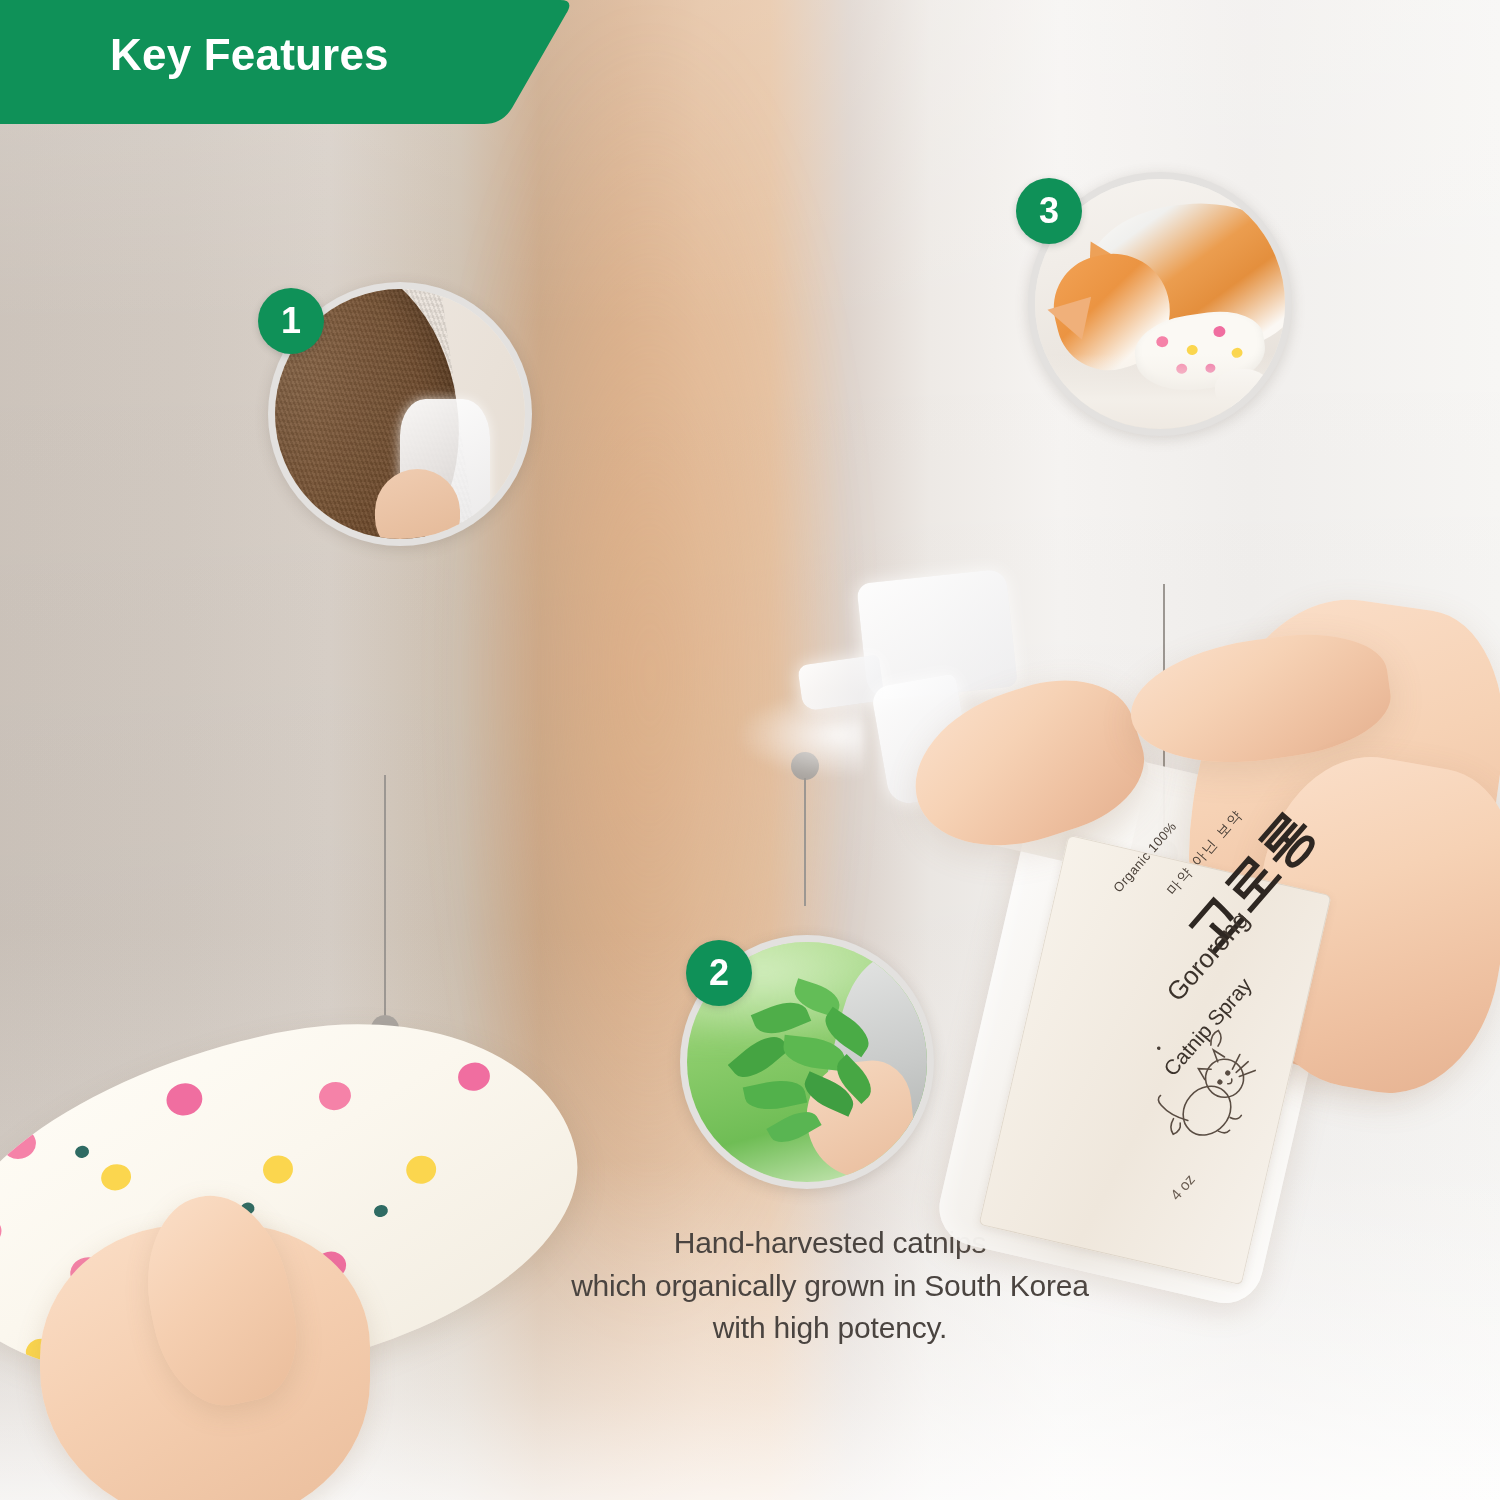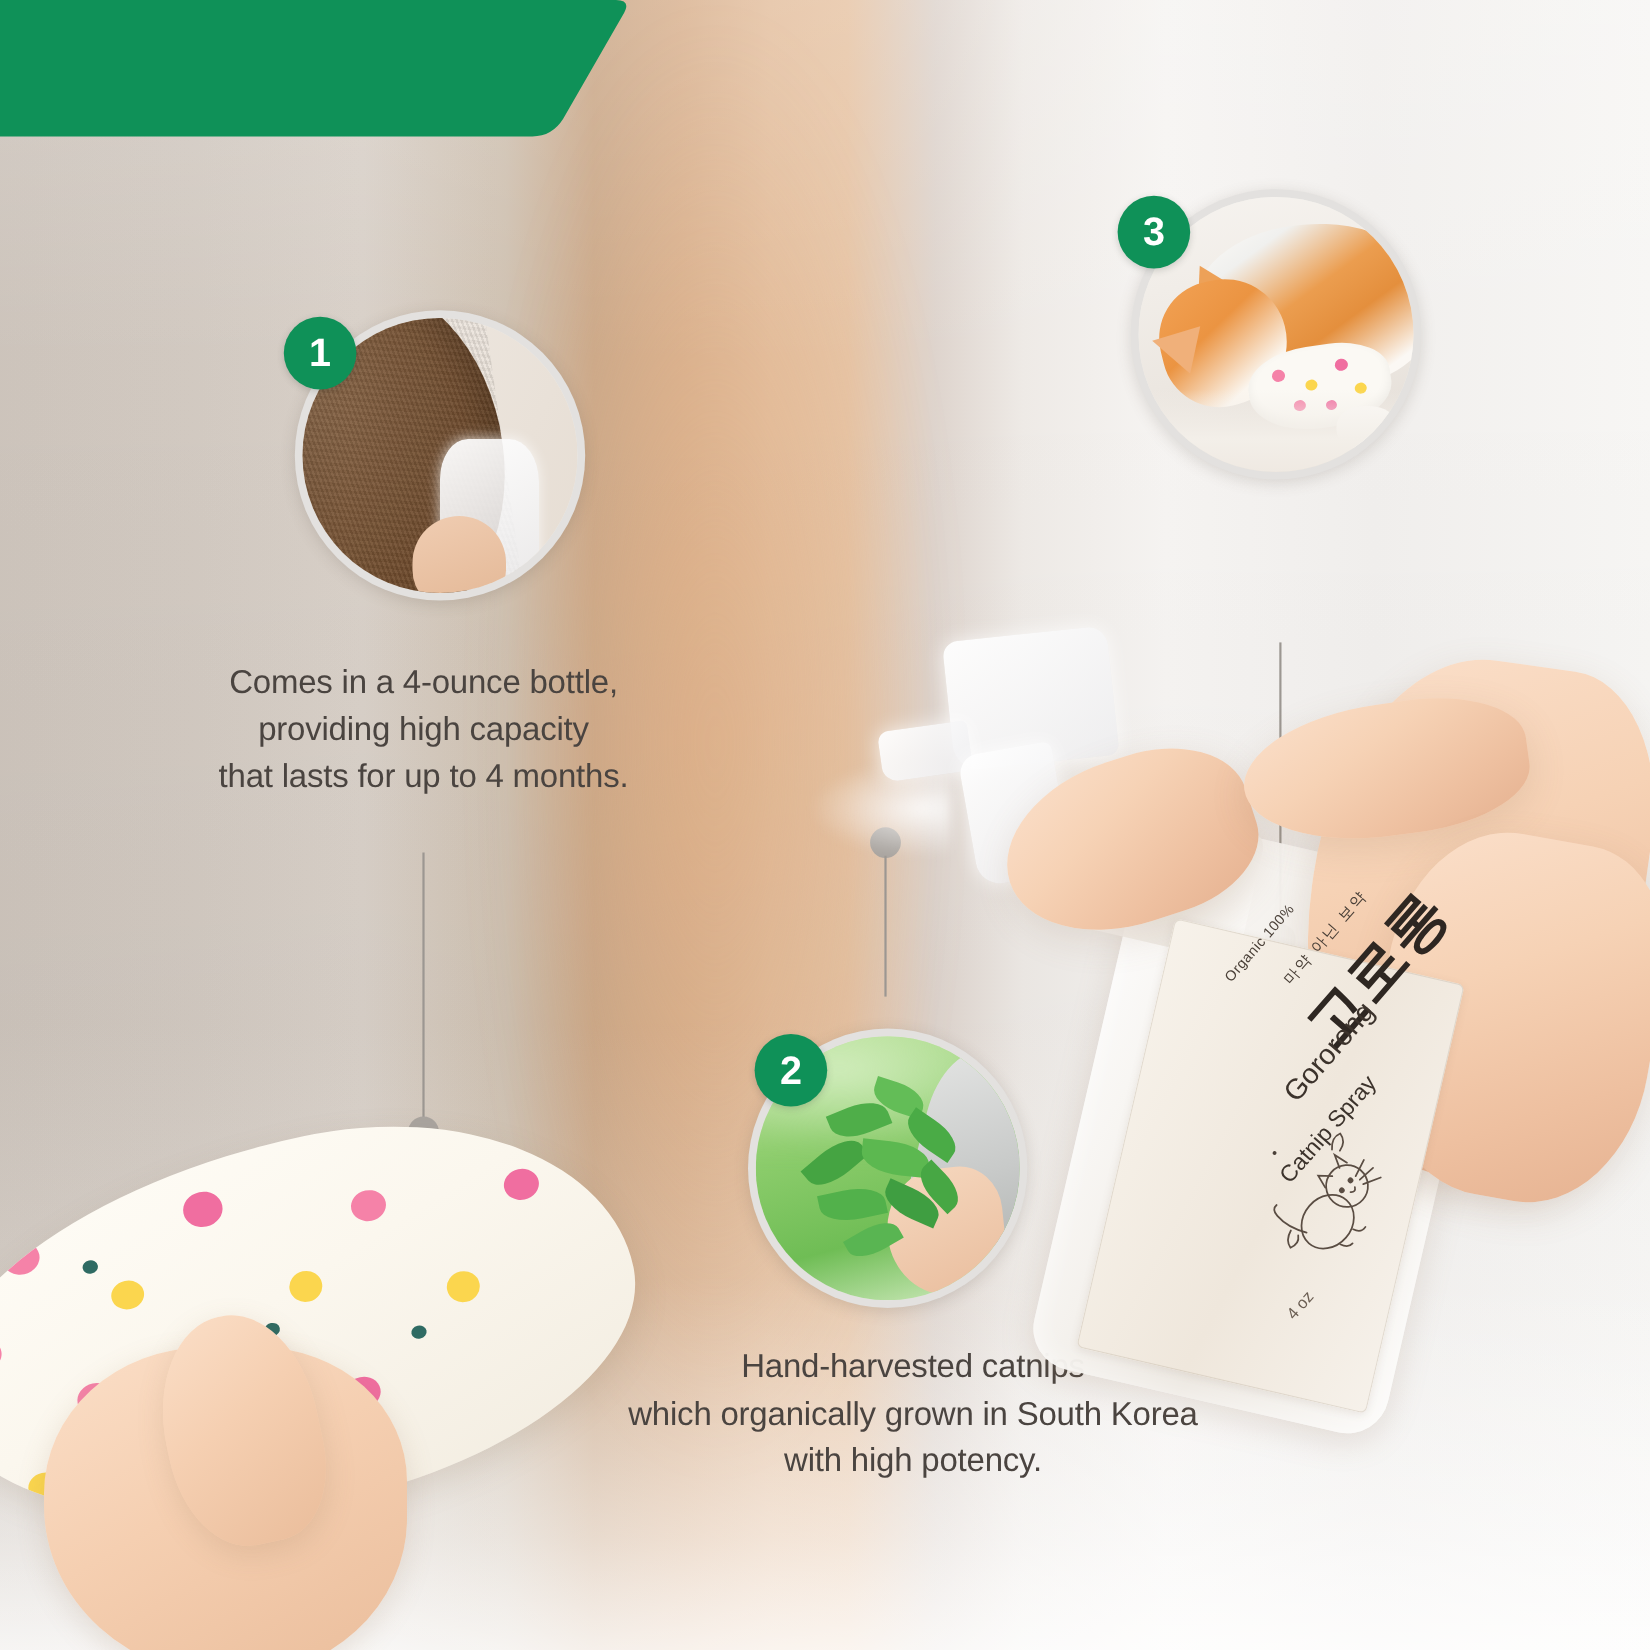--- a/index.html
+++ b/index.html
@@ -319,23 +319,20 @@
     <div class="photo-inner">
       <div class="p1-wall"></div>
       <div class="p1-post"></div>
       <div class="p1-nozzle"></div>
       <div class="p1-thumb"></div>
     </div>
   </div>
   <div class="num-badge" style="left:258px; top:288px; background:#0f9158;">
     <span>1</span>
   </div>
-  <div class="caption" style="left:140px; top:600px; width:490px;">Comes in a 4-ounce bottle,
-providing high capacity
-that lasts for up to 4 months.</div>
 
   <div class="photo-circle" style="left:680px; top:935px; width:240px; height:240px;">
     <div class="photo-inner">
       <div class="p2-bg"></div>
       <div class="p2-blur-top"></div>
       <div class="p2-sleeve"></div>
       <div class="p2-hand"></div>
       <div class="leafset">
         <div class="leaf" style="left:28%;  top:26%; width:54px; height:28px; transform:rotate(-22deg); background:#4fae49;"></div>
         <div class="leaf" style="left:44%;  top:18%; width:48px; height:26px; transform:rotate(18deg);  background:#63bd57;"></div>
@@ -377,14 +374,15 @@
   </div>
   <div class="num-badge" style="left:1016px; top:178px; background:#0f9158;">
     <span>3</span>
   </div>
 
   <div class="header-band">
     <svg width="615" height="130" viewBox="0 0 615 130">
       <path d="M0,0 L560,0 Q575,0 566,14 L512,108 Q502,124 484,124 L0,124 Z" fill="#0f9158"></path>
     </svg>
   </div>
+  <div class="header-title">Key Features</div>
 
 </div>
 
 </body></html>

